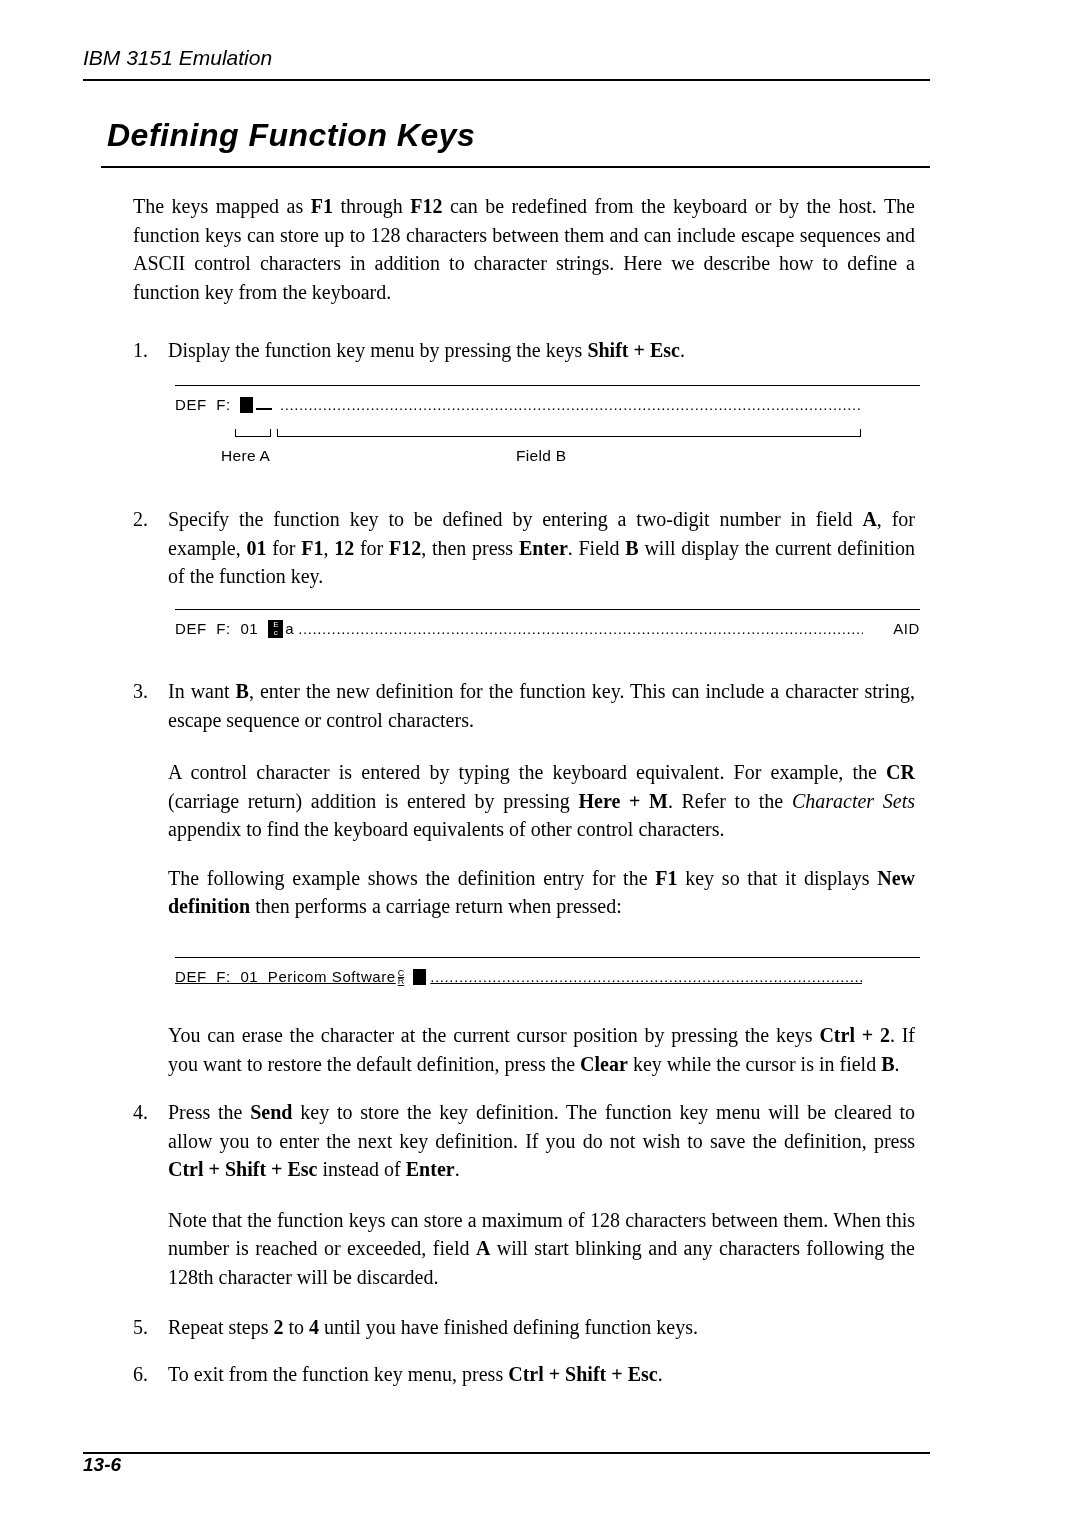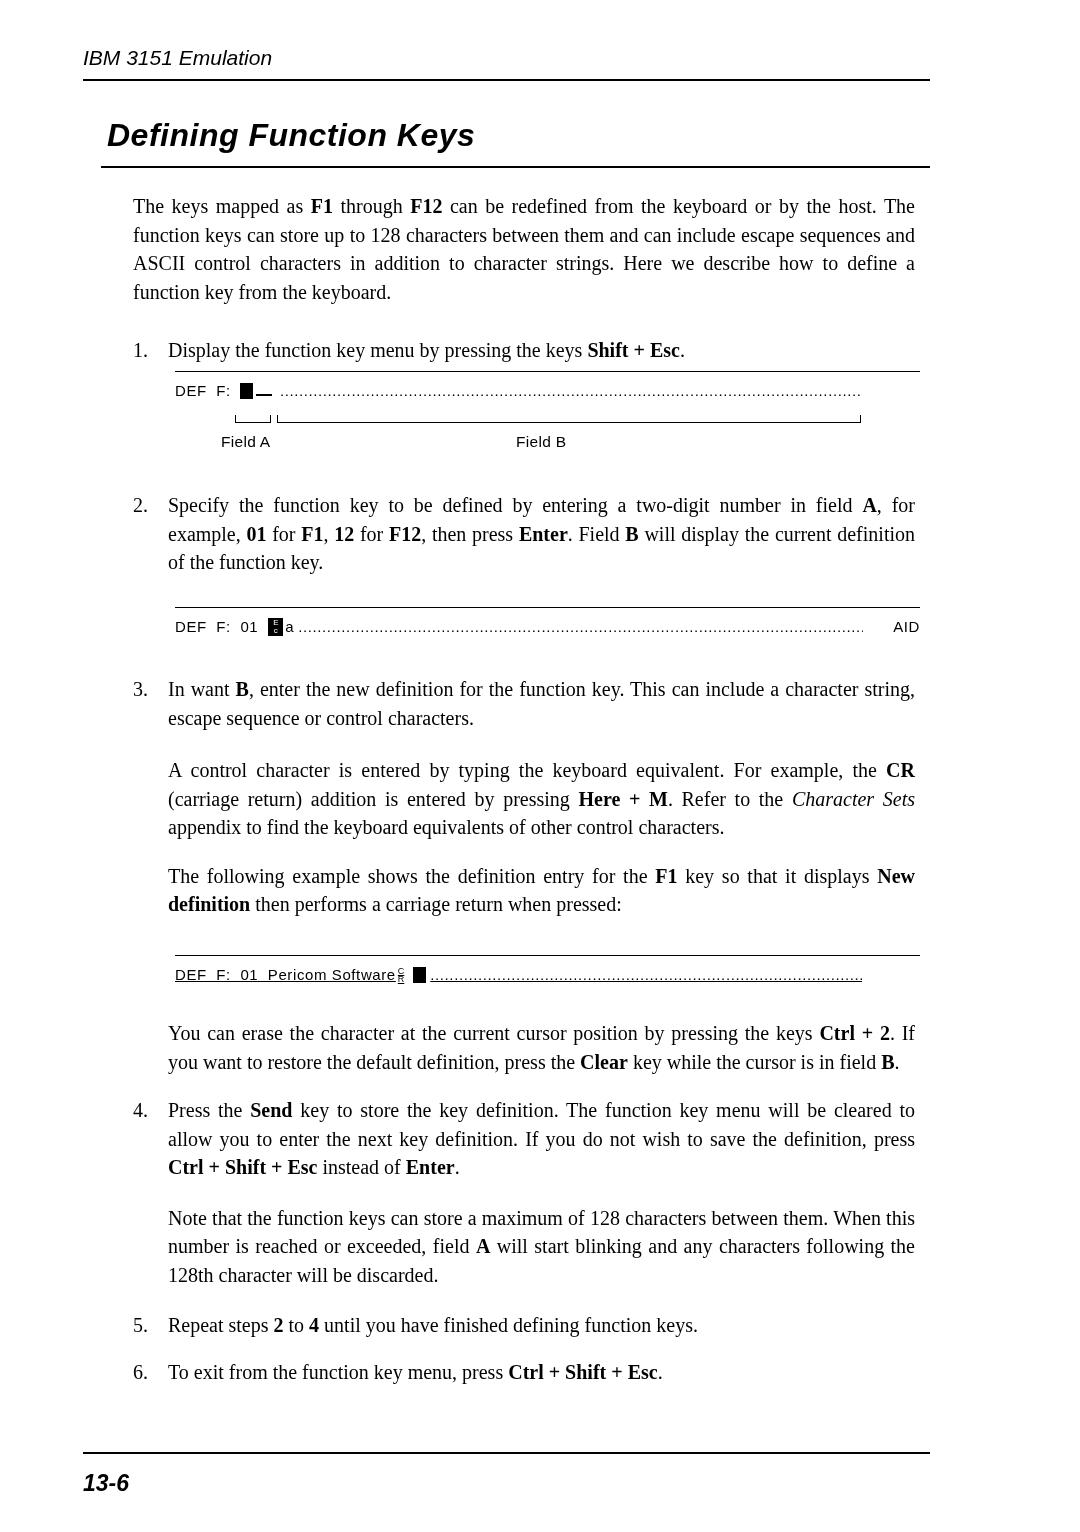--- a/index.html
+++ b/index.html
@@ -37,22 +37,22 @@
   .mt-step4 { margin-top:20px; }
   .mt-step5 { margin-top:22px; }
   .mt-step6 { margin-top:18px; }
   .mt-pA { margin-top:24px; }
   .mt-pB { margin-top:20px; }
   .mt-pC { margin-top:30px; }
   .mt-pD { margin-top:22px; }
 
   
   .figure { margin-left:42px; width:745px; }
-  .fig1 { margin-top:6px; }
-  .fig2 { margin-top:30px; }
+  .fig1 { margin-top:20px; }
+  .fig2 { margin-top:18px; }
   .fig3 { margin-top:36px;text-decoration:underline; }
   .fig-rule { height:1px; background:#000; }
   .fig-row {
     display:flex; align-items:center; padding-top:5px;
     font-family:"Liberation Sans", sans-serif; font-size:15px; letter-spacing:.6px;
   }
   .fig-prompt { white-space:pre; }
   .fig-typed { margin-left:2px; }
   .cursor-block { display:inline-block; width:13px; height:16px; background:#000; margin-left:9px; flex-shrink:0; }
   .cursor-dash { display:inline-block; width:16px; height:11px; border-bottom:2px solid #000; margin-left:3px; flex-shrink:0; }
@@ -75,21 +75,21 @@
   .bracket { position:absolute; top:0; height:8px; border-left:1.5px solid #000; border-right:1.5px solid #000; border-bottom:1.5px solid #000; }
   .bracket-a { left:60px; width:36px; }
   .bracket-b { left:102px; width:584px; }
   .field-label { position:absolute; top:13px; font-family:"Liberation Sans", sans-serif; font-size:15.5px; letter-spacing:.3px; }
   .label-a { left:46px; }
   .label-b { left:341px; }
 
   
   .footer { position:absolute; left:83px; right:150px; top:1452px; }
   .footer-rule { height:2px; background:#000; }
-  .page-number { margin-top:16px; font-family:"Liberation Sans", sans-serif; font-weight:bold; font-style:italic; font-size:23px; }
+  .page-number { font-family:"Liberation Sans", sans-serif; font-weight:bold; font-style:italic; font-size:19px; }
 </style>
 </head>
 <body>
 
 <div class="page">
 
   <div class="running-header">
     <div class="header-text">IBM 3151 Emulation</div>
     <div class="header-rule"></div>
   </div>
@@ -112,21 +112,21 @@
       <div class="fig-rule"></div>
       <div class="fig-row">
           <span class="fig-prompt">DEF  F:</span>
           <span class="cursor-block"></span>
           <span class="cursor-dash"></span>
           <span class="dots">............................................................................................................................................</span>
         </div>
       <div class="fig1-annot">
         <span class="bracket bracket-a"></span>
         <span class="bracket bracket-b"></span>
-        <span class="field-label label-a">Field A</span>
+        <span class="field-label label-a">Here A</span>
         <span class="field-label label-b">Field B</span>
       </div>
     </div>
 
     <div class="step mt-step2">
       <span class="step-num">2.</span>
       <span class="step-text"><span>Specify the function key to be defined by entering a two-digit number in field </span><span class="b">A</span><span>, for example, </span><span class="b">01</span><span> for </span><span class="b">F1</span><span>, </span><span class="b">12</span><span> for </span><span class="b">F12</span><span>, then press </span><span class="b">Enter</span><span>. Field </span><span class="b">B</span><span> will display the current definition of the function key.</span></span>
     </div>
 
     <div class="figure fig2">

